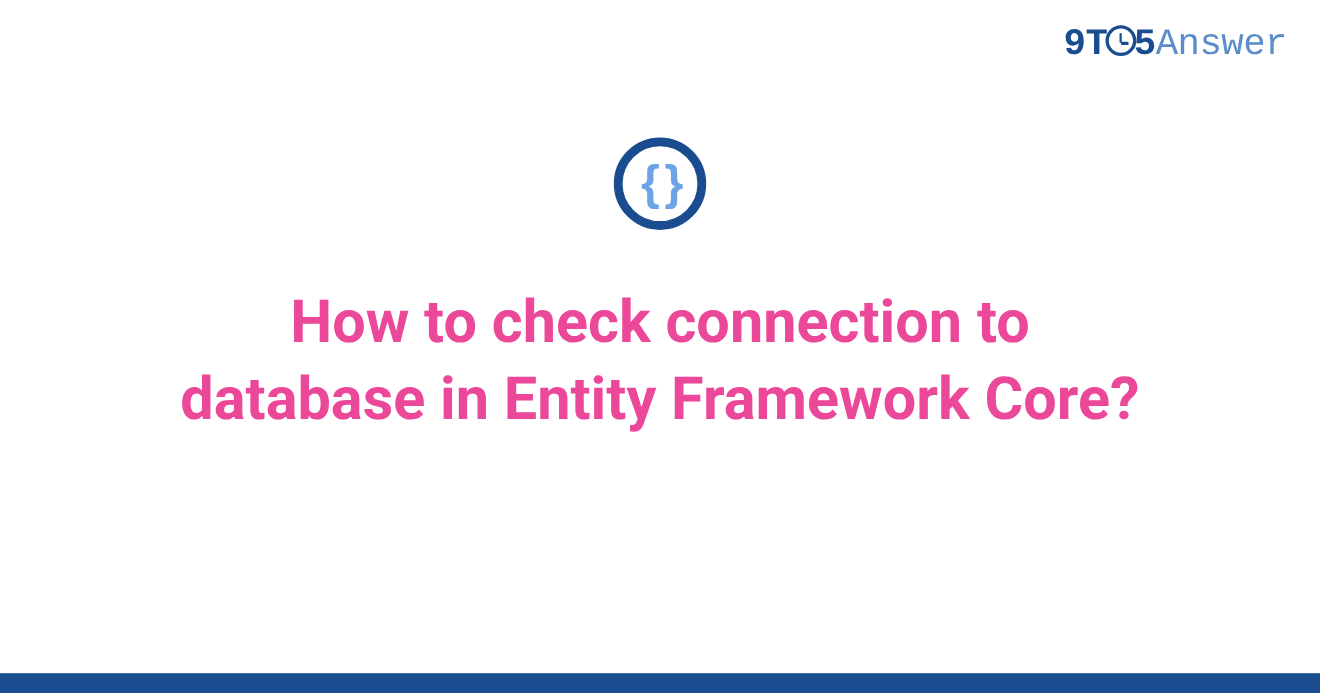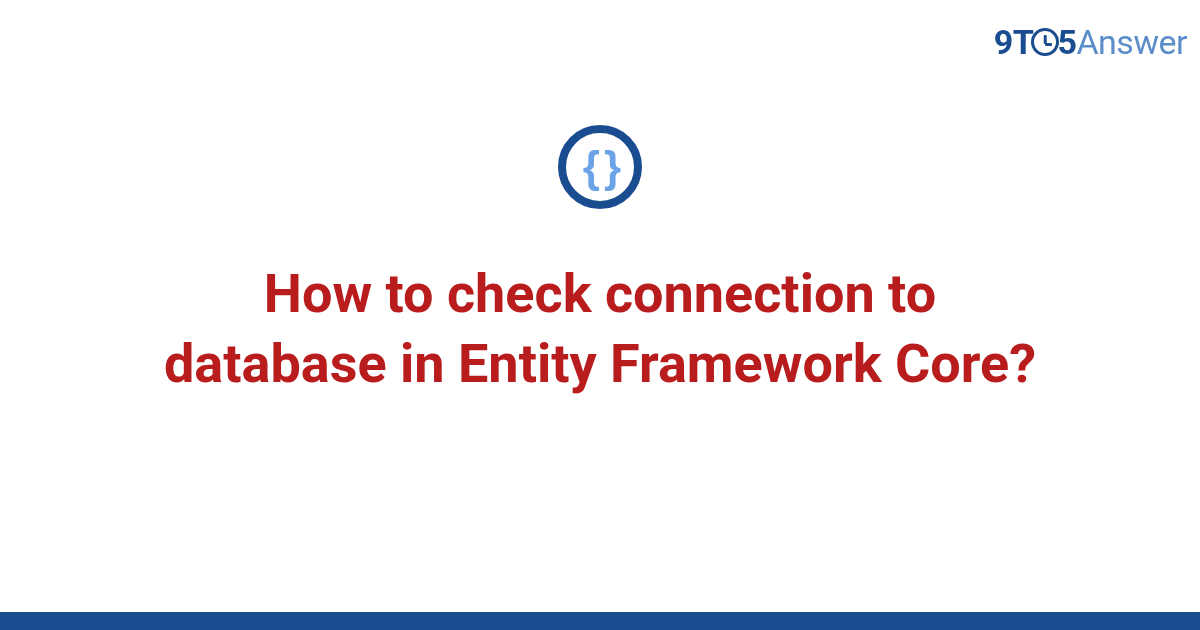--- a/index.html
+++ b/index.html
@@ -11,25 +11,26 @@
       width: 1200px;
       height: 630px;
       background: #ffffff;
       font-family: -apple-system, BlinkMacSystemFont, "Segoe UI", Roboto, Helvetica, Arial, sans-serif;
       position: relative;
       overflow: hidden;
     }
     .logo {
       position: absolute;
       top: 22px;
-      right: 13px;
+      right: 30px;
       font-size: 34px;
       font-weight: 600;
       color: #1a4d8f;
       letter-spacing: -0.5px;
+      font-family: Liberation Mono, monospace;
     }
     .logo .nine-t {
       color: #1a4d8f;
       font-weight: 700;
     }
     .logo .clock {
       display: inline-flex;
       align-items: center;
       justify-content: center;
       width: 28px;
@@ -91,21 +92,21 @@
       font-size: 44px;
       font-weight: 700;
       color: #6ba3e6;
       font-family: "Segoe UI", Arial, sans-serif;
       letter-spacing: -4px;
       line-height: 1;
     }
     .title {
       font-size: 54px;
       font-weight: 700;
-      color: #b91c1c;
+      color: #ec4899;
       line-height: 1.3;
       max-width: 980px;
       margin: 0 auto;
       padding: 0 40px;
     }
     .footer-bar {
       position: absolute;
       bottom: 0;
       left: 0;
       width: 100%;

